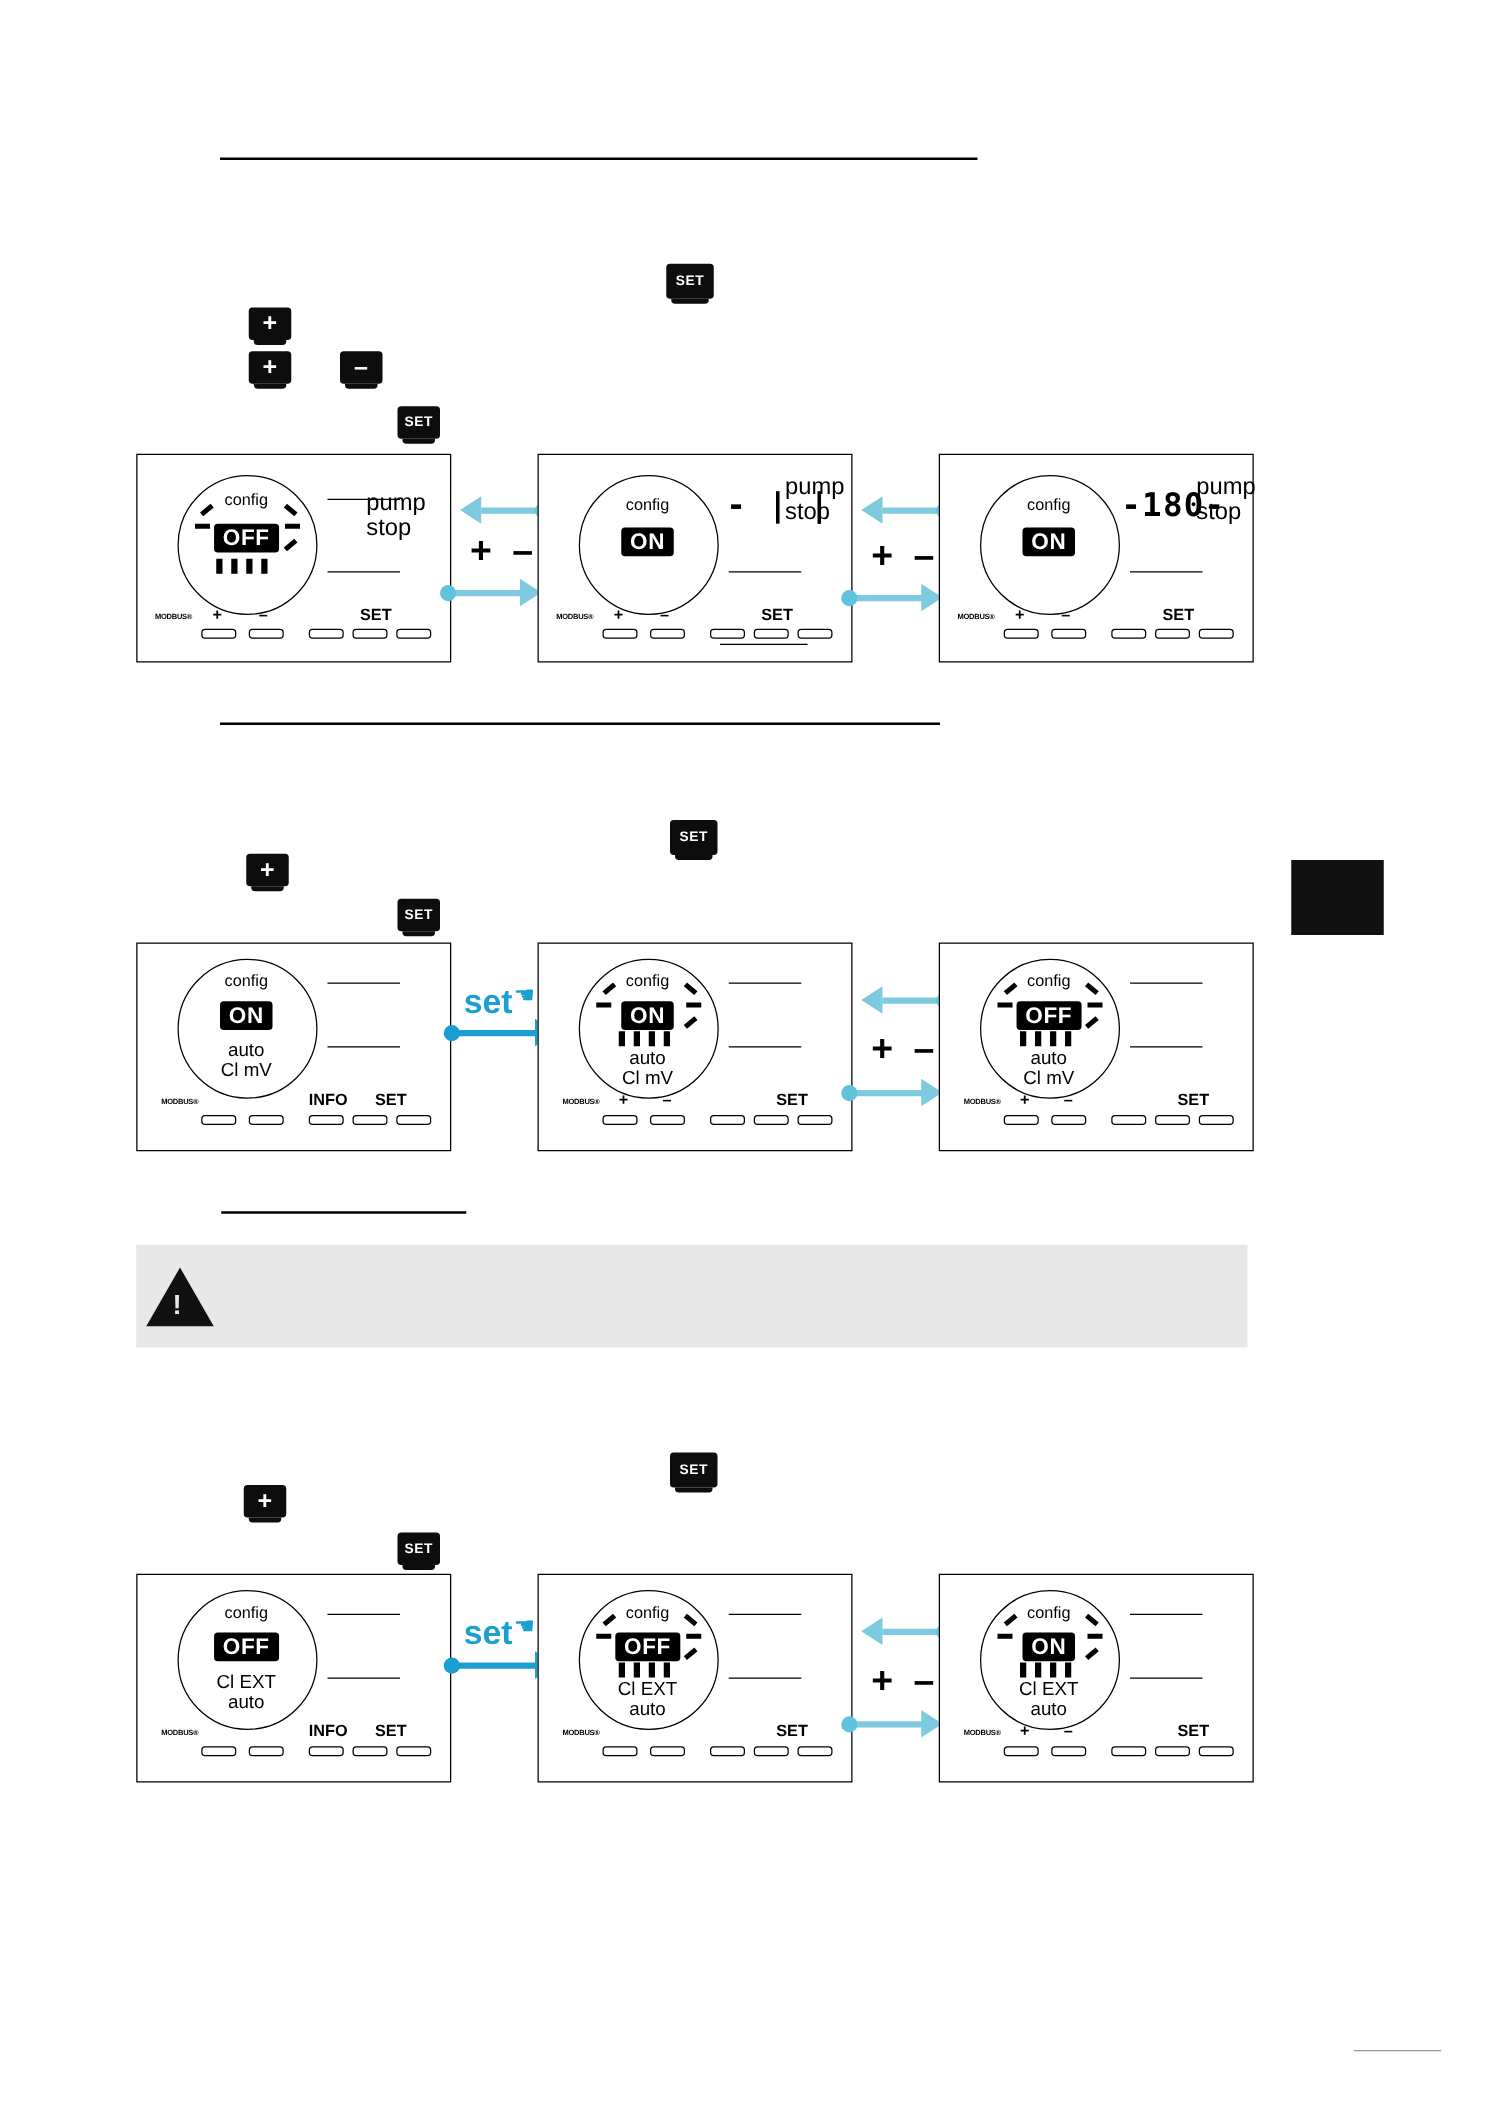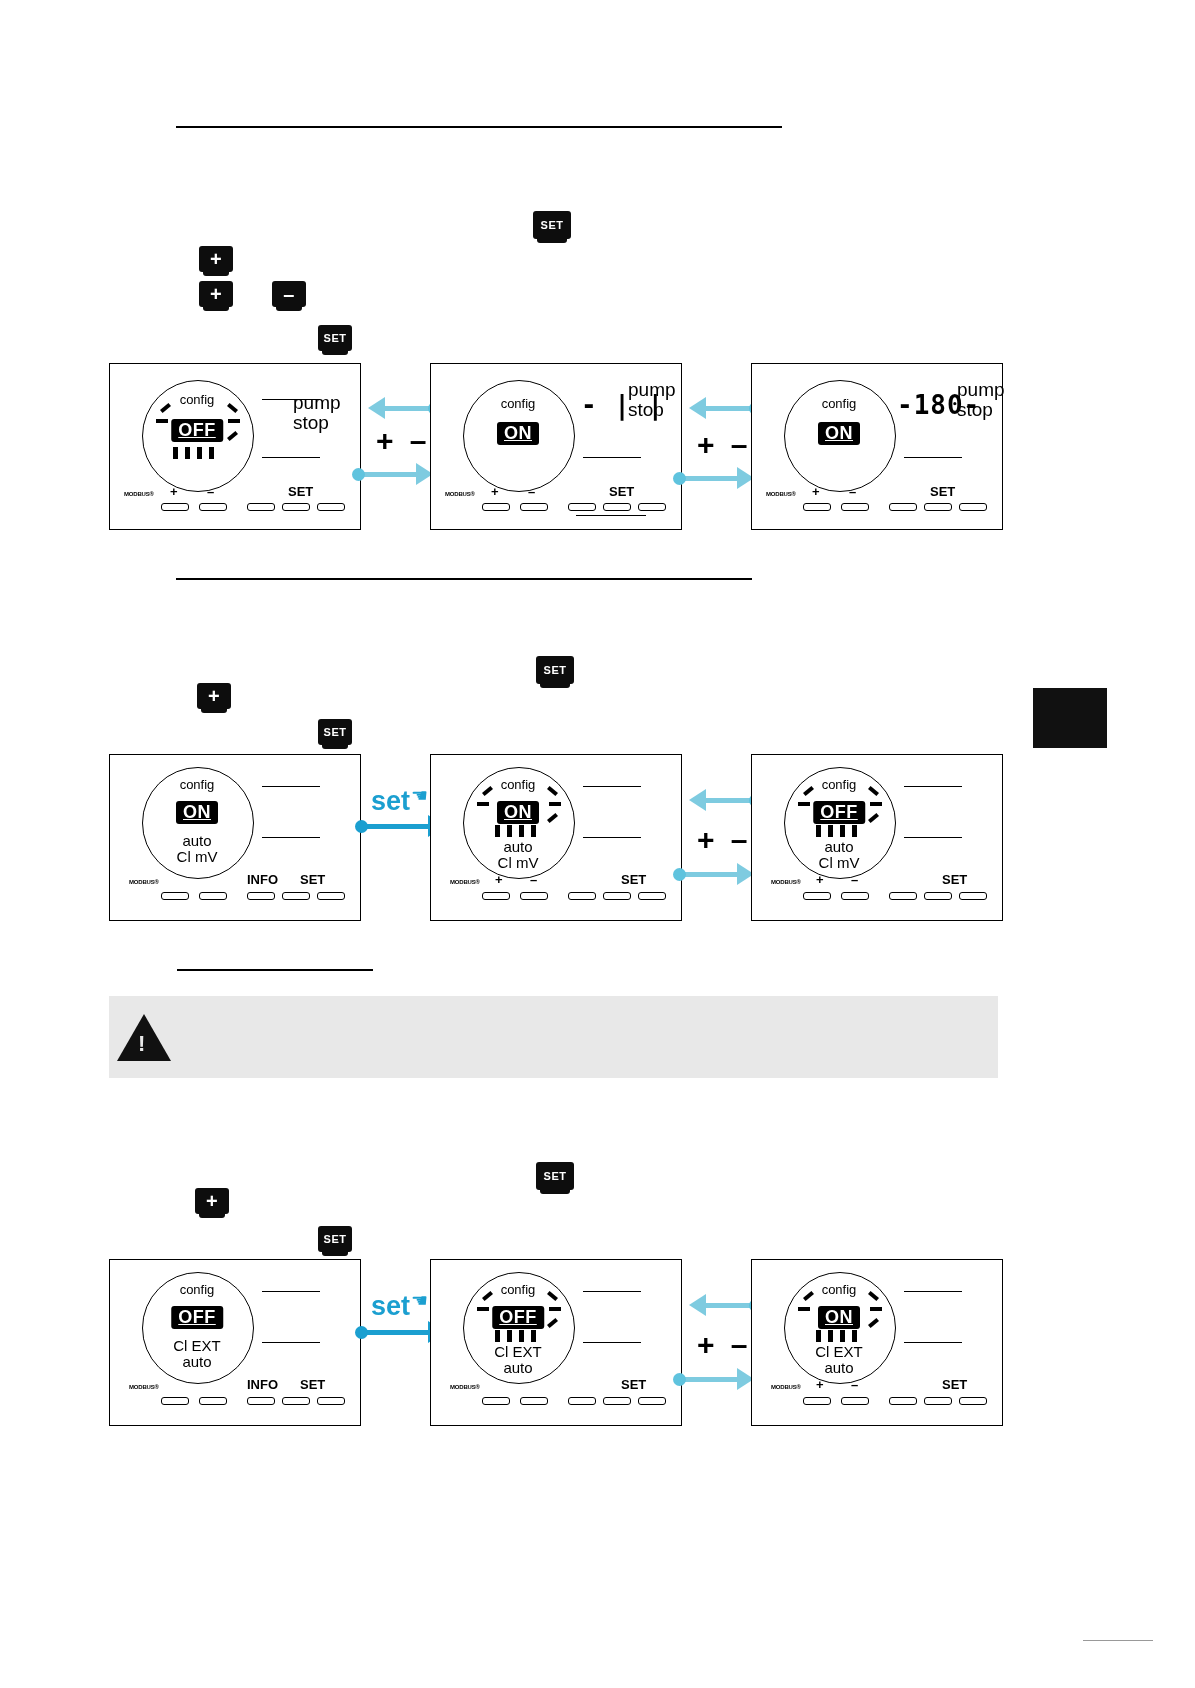--- a/index.html
+++ b/index.html
@@ -15,21 +15,21 @@
   .keyicon::before{content:"";position:absolute;left:4px;right:4px;bottom:-4px;height:4px;background:#0d0d0d;border-radius:0 0 3px 3px;}
   .keyicon .plus{font-size:20px;line-height:1;font-weight:bold;}
   .keyicon .minus{font-size:20px;line-height:1;font-weight:bold;}
 
   
   .panel{position:absolute;border:1.6px solid #000;background:#fff;}
   .dial{position:absolute;border:1.6px solid #000;border-radius:50%;}
   .dial-label{position:absolute;width:100%;text-align:center;font-size:13px;}
   .onoff{position:absolute;left:50%;transform:translateX(-50%);
          background:#000;color:#fff;font-weight:bold;font-size:18px;
-         padding:1px 7px;border-radius:3px;letter-spacing:.5px;text-decoration:underline;}
+         padding:1px 7px;border-radius:3px;letter-spacing:.5px;}
   .sub{position:absolute;width:100%;text-align:center;font-size:15px;line-height:15px;}
 
   .pline{position:absolute;border-top:1.6px solid #000;}
   .pkey{position:absolute;width:26px;height:6px;border:1.3px solid #000;border-radius:3px;background:#fff;}
   .plabel{position:absolute;font-size:13px;font-weight:bold;}
   .modbus{position:absolute;font-size:6px;font-weight:bold;letter-spacing:-.2px;}
 
   .pumpstop{position:absolute;font-size:19px;line-height:20px;text-align:left;}
 
   

